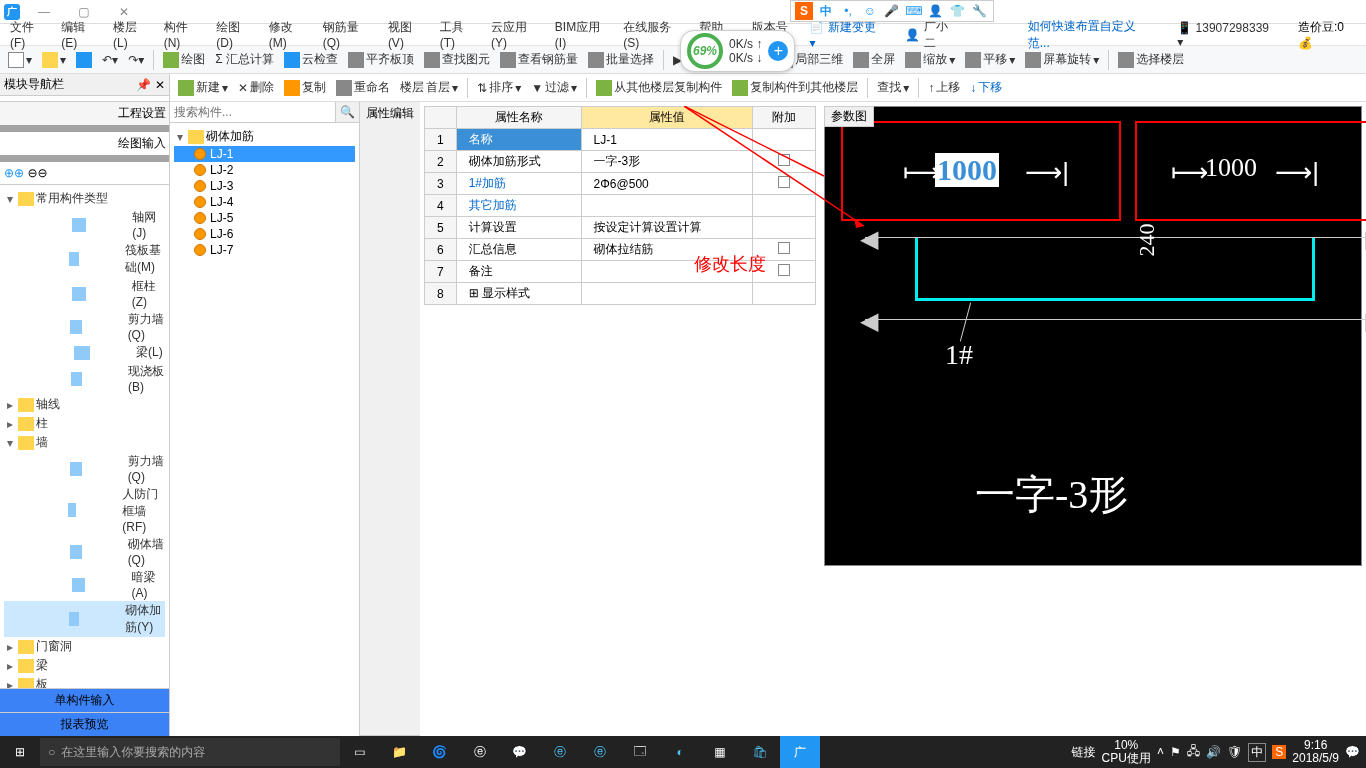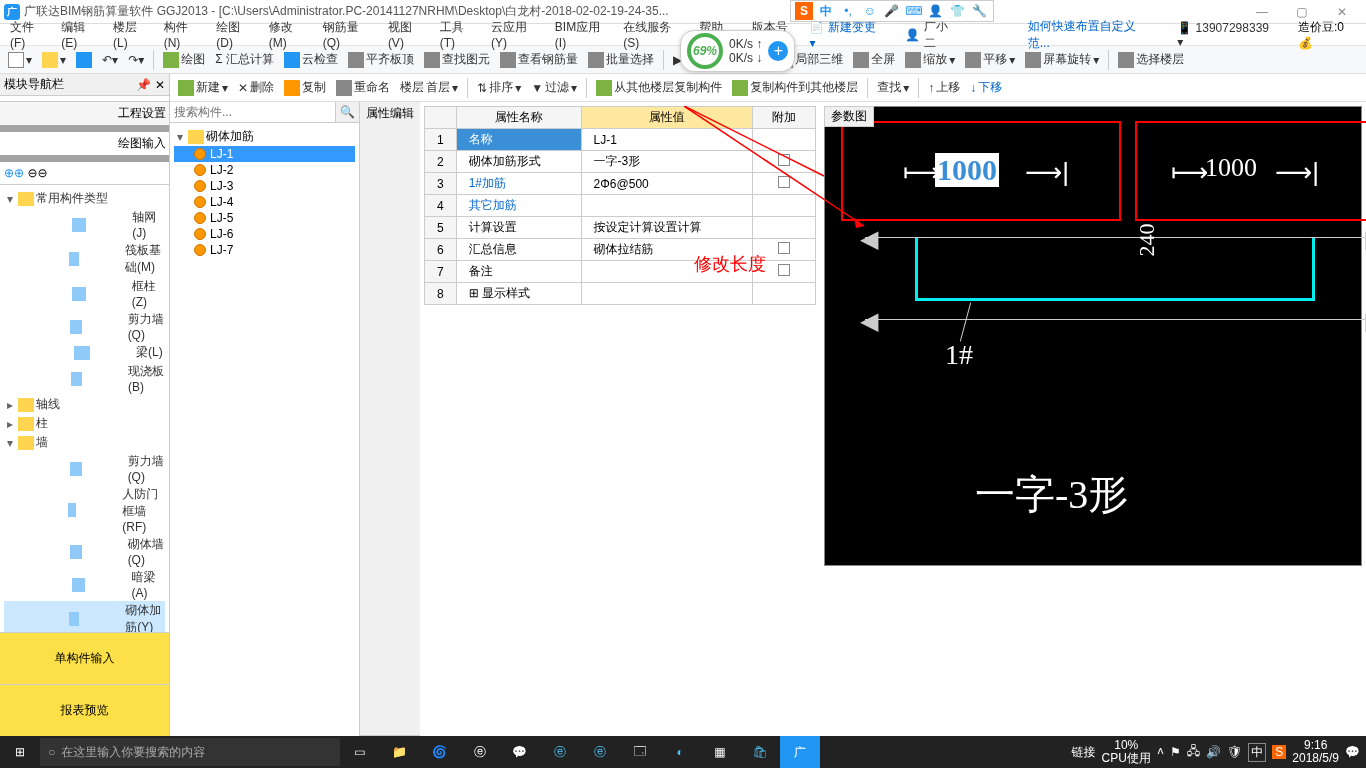--- a/index.html
+++ b/index.html
@@ -35,21 +35,21 @@
 .mode-icons { padding: 4px; border-bottom: 1px solid #ccc; }
 .tree { flex: 1; overflow: auto; padding: 4px; }
 .tree-node { padding: 1px 0; display: flex; align-items: center; cursor: pointer; }
 .tree-toggle { width: 12px; text-align: center; color: #666; }
 .tree-icon { width: 16px; height: 14px; margin: 0 2px; display: inline-block; }
 .folder-icon { background: #ffd54f; }
 .comp-icon { background: #90caf9; }
 .tree-label { color: #333; }
 .tree-node.selected { background: #cce8ff; }
 .tree-indent-1 { padding-left: 12px; gap: 44px; }
-.panel-footer-tab { text-align: center; padding: 17px; border-top: 1px solid #ccc; background: #fde047; }
+.panel-footer-tab { text-align: center; padding: 3px; border-top: 1px solid #ccc; background: #3b82f6; }
 .mid-panel { width: 190px; border-right: 1px solid #ccc; display: flex; flex-direction: column; }
 .search-bar { display: flex; border-bottom: 1px solid #ccc; }
 .search-input { flex: 1; border: none; padding: 3px 4px; outline: none; }
 .search-btn { width: 24px; background: #f0f0f0; border-left: 1px solid #ccc; display: flex; align-items: center; justify-content: center; }
 .comp-tree { flex: 1; padding: 4px; }
 .comp-item { padding: 1px 0 1px 20px; display: flex; align-items: center; cursor: pointer; }
 .comp-item.selected { background: #3399ff; color: #fff; }
 .comp-bullet { width: 12px; height: 12px; border-radius: 50%; background: #ff9800; margin-right: 4px; border: 1px solid #cc7700; }
 .right-panel { flex: 1; display: flex; }
 .prop-header { background: #f0f0f0; border-bottom: 1px solid #ccc; padding: 3px 6px; }
@@ -86,21 +86,20 @@
 .speed-widget { position: absolute; top: 30px; left: 680px; display: flex; align-items: center; background: #fff; border: 1px solid #ccc; border-radius: 14px; padding: 2px 6px; z-index: 100; box-shadow: 0 1px 4px rgba(0,0,0,0.2); }
 .speed-circle { width: 36px; height: 36px; border-radius: 50%; border: 4px solid #4caf50; display: flex; align-items: center; justify-content: center; color: #4caf50; font-weight: bold; margin-right: 6px; font-style: italic; }
 .speed-text { font-size: 10px; color: #333; line-height: 1.2; }
 .speed-plus { width: 20px; height: 20px; border-radius: 50%; background: #2196f3; color: #fff; display: flex; align-items: center; justify-content: center; margin-left: 6px; font-size: 16px; }
 </style>
 </head>
 <body>
 
 <div class="titlebar">
   <span class="titlebar-icon">广</span>
-  <span class="titlebar-text">广联达BIM钢筋算量软件 GGJ2013 - [C:\Users\Administrator.PC-20141127NRHM\Desktop\白龙村-2018-02-02-19-24-35...</span>
   <div class="titlebar-btns">
     <div class="titlebar-btn">—</div>
     <div class="titlebar-btn">▢</div>
     <div class="titlebar-btn">✕</div>
   </div>
 </div>
 
 <div class="ime-bar">
   <span class="ime-icon" style="background:#ff6600;color:#fff;font-weight:bold;">S</span>
   <span class="ime-icon" style="color:#2196f3;font-weight:bold;">中</span>

